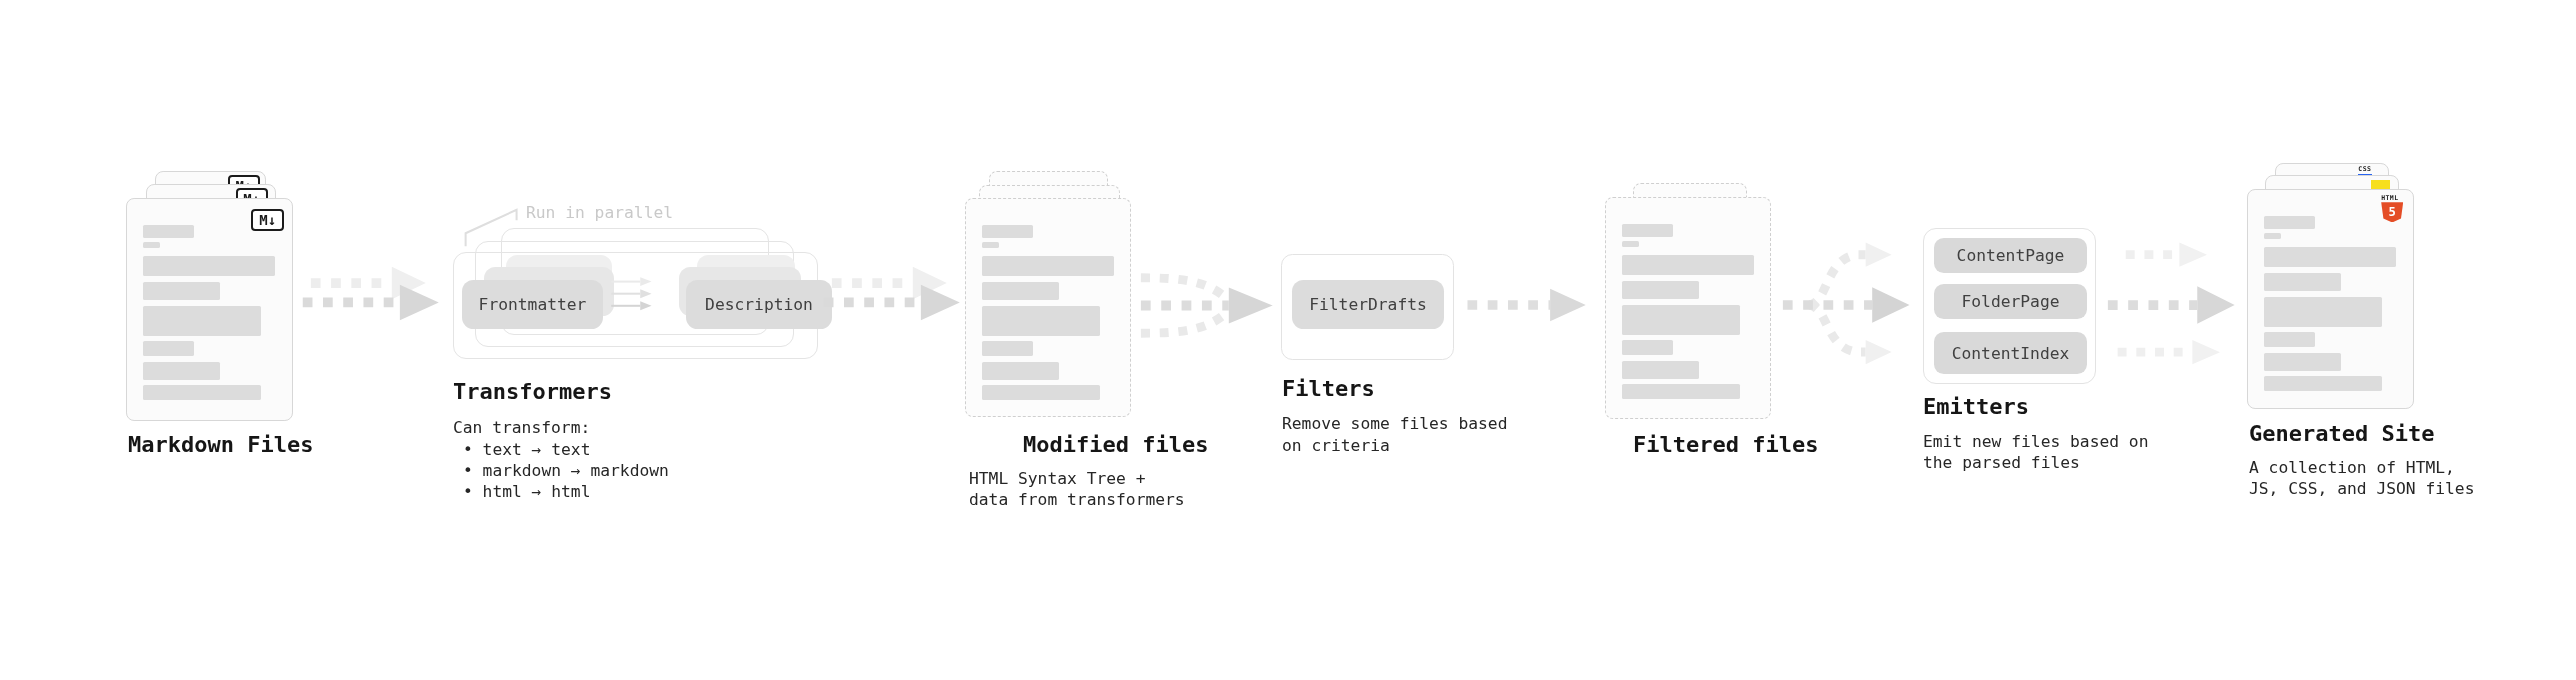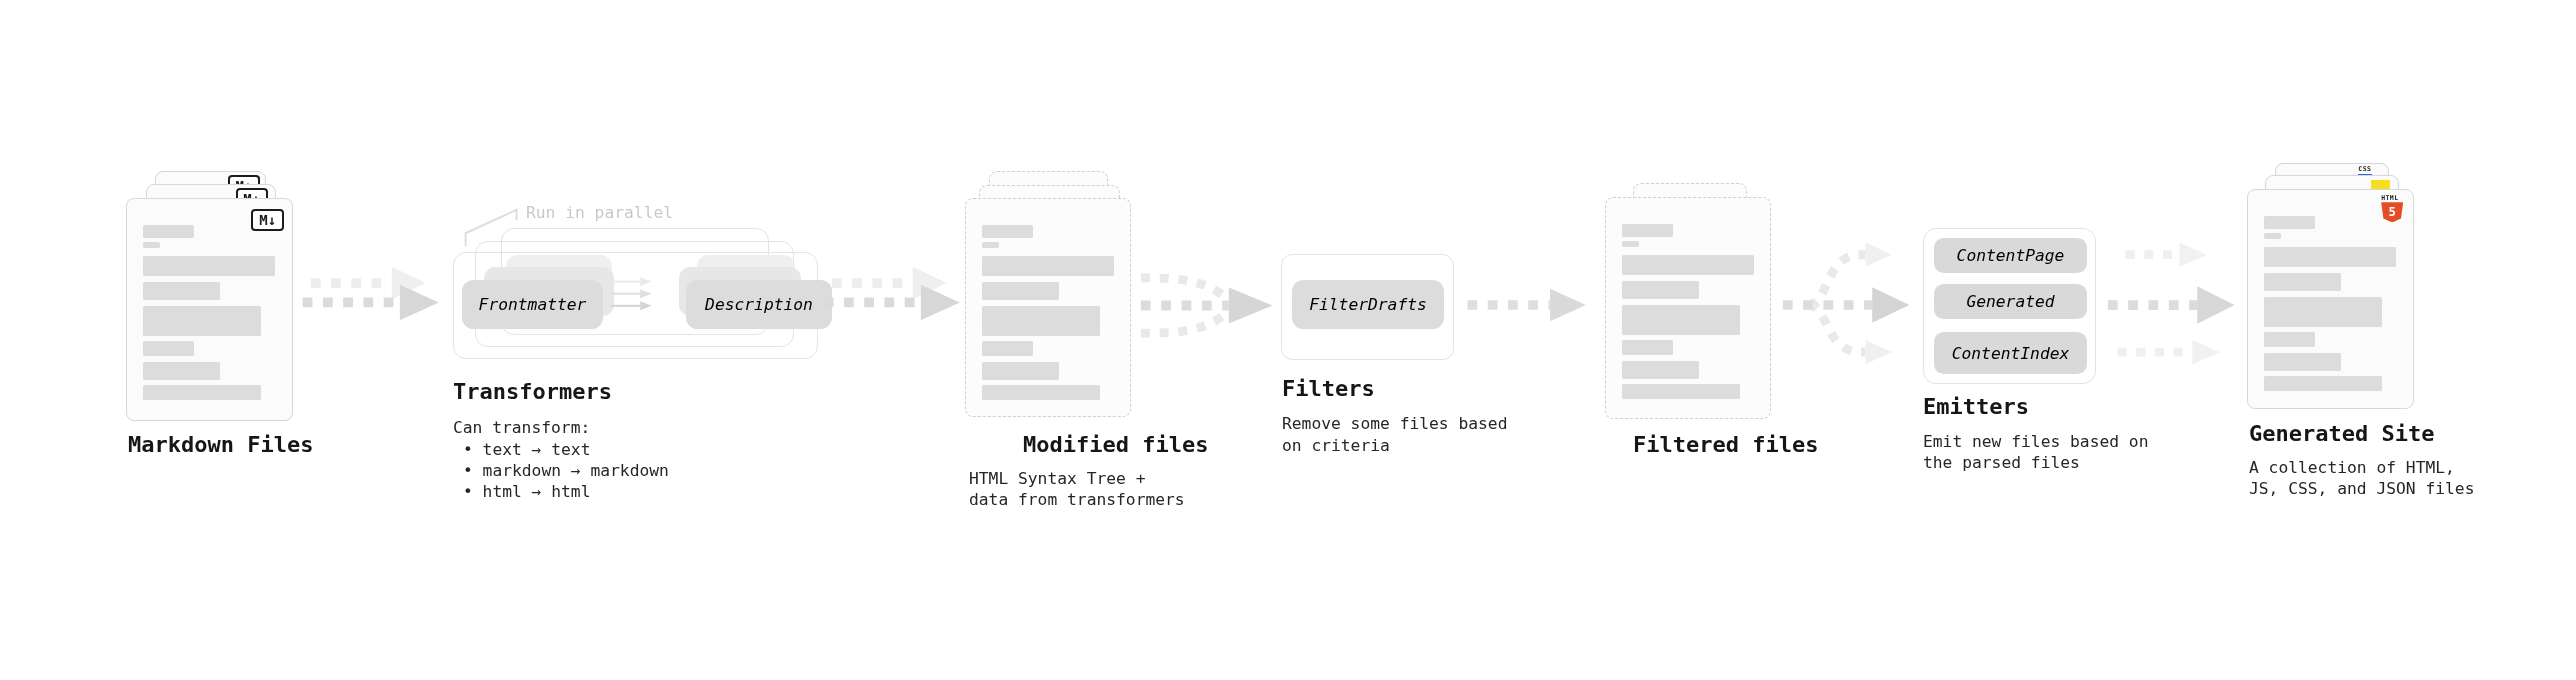--- a/index.html
+++ b/index.html
@@ -11,21 +11,21 @@
   .doc-card{position:absolute;background:#fbfbfb;border:1.6px solid #d7d7d7;border-radius:8.1px;box-sizing:border-box;}
   .doc-card.dashed{border:1.6px dashed #cfcfcf;background:#fcfcfc;}
   .sk{position:absolute;background:#dcdcdc;border-radius:1.6px;}
 
   
   .md-badge{position:absolute;width:32.5px;height:22px;background:#ffffff;border:2.4px solid #1b1b1b;border-radius:4.1px;
             display:flex;align-items:center;justify-content:center;font-weight:bold;font-size:14px;color:#1b1b1b;box-sizing:border-box;}
 
   
   .pill{position:absolute;background:#dcdcdc;border-radius:11.4px;display:flex;align-items:center;justify-content:center;
-        font-size:16.3px;color:#000000;box-sizing:border-box;font-style:italic;}
+        font-size:16.3px;color:#404040;box-sizing:border-box;}
   .pill.ghost1{background:#e7e7e7;}
   .pill.ghost2{background:#efefef;}
   .pill.emit{background:#d9d9d9;border-radius:9.8px;}
 
   
   .outline-box{position:absolute;border:1.6px solid #e4e4e4;border-radius:13px;box-sizing:border-box;background:transparent;}
   .panel-box{position:absolute;border:1.6px solid #e3e3e3;border-radius:11.4px;background:#ffffff;box-sizing:border-box;}
 
   
   .stage-label{position:absolute;font-size:22px;font-weight:bold;color:#161616;white-space:nowrap;}
@@ -177,21 +177,21 @@
     <path d="M 38,80 C 62,78 58,22 98,18 L 108,18" fill="none" stroke="#e9e9e9" stroke-width="11" stroke-dasharray="11 12"></path>
     <polygon points="108,3 108,33 140,18" fill="#f0f0f0"></polygon>
     <path d="M 38,80 C 62,82 58,134 98,138 L 108,138" fill="none" stroke="#e9e9e9" stroke-width="11" stroke-dasharray="11 12"></path>
     <polygon points="108,123 108,153 140,138" fill="#f0f0f0"></polygon>
     <line x1="6" y1="80" x2="116" y2="80" stroke="#dcdcdc" stroke-width="12" stroke-dasharray="12 13"></line>
     <polygon points="116,58 116,102 162,80" fill="#d4d4d4"></polygon>
   </svg>
 
   <div class="panel-box" style="left:1923px;top:228px;width:173px;height:156px;border-radius:13px;"></div>
   <div class="pill emit" style="left:1934px;top:238px;width:153px;height:35px;">ContentPage</div>
-  <div class="pill emit" style="left:1934px;top:284px;width:153px;height:35px;">Generated</div>
+  <div class="pill emit" style="left:1934px;top:284px;width:153px;height:35px;">FolderPage</div>
   <div class="pill emit" style="left:1934px;top:332px;width:153px;height:42px;">ContentIndex</div>
   <div class="stage-label" style="left:1923px;top:394px;">Emitters</div>
   <div class="body-text" style="left:1923px;top:432px;">Emit new files based on</div>
   <div class="body-text" style="left:1923px;top:453px;">the parsed files</div>
 
   <svg style="left:2106px;top:240px;" width="137" height="130" viewBox="0 0 168 160">
     <line x1="24" y1="18" x2="90" y2="18" stroke="#efefef" stroke-width="11" stroke-dasharray="11 12"></line>
     <polygon points="90,3 90,33 124,18" fill="#f1f1f1"></polygon>
     <line x1="2" y1="80" x2="112" y2="80" stroke="#dcdcdc" stroke-width="12" stroke-dasharray="12 13"></line>
     <polygon points="112,57 112,103 158,80" fill="#d7d7d7"></polygon>

